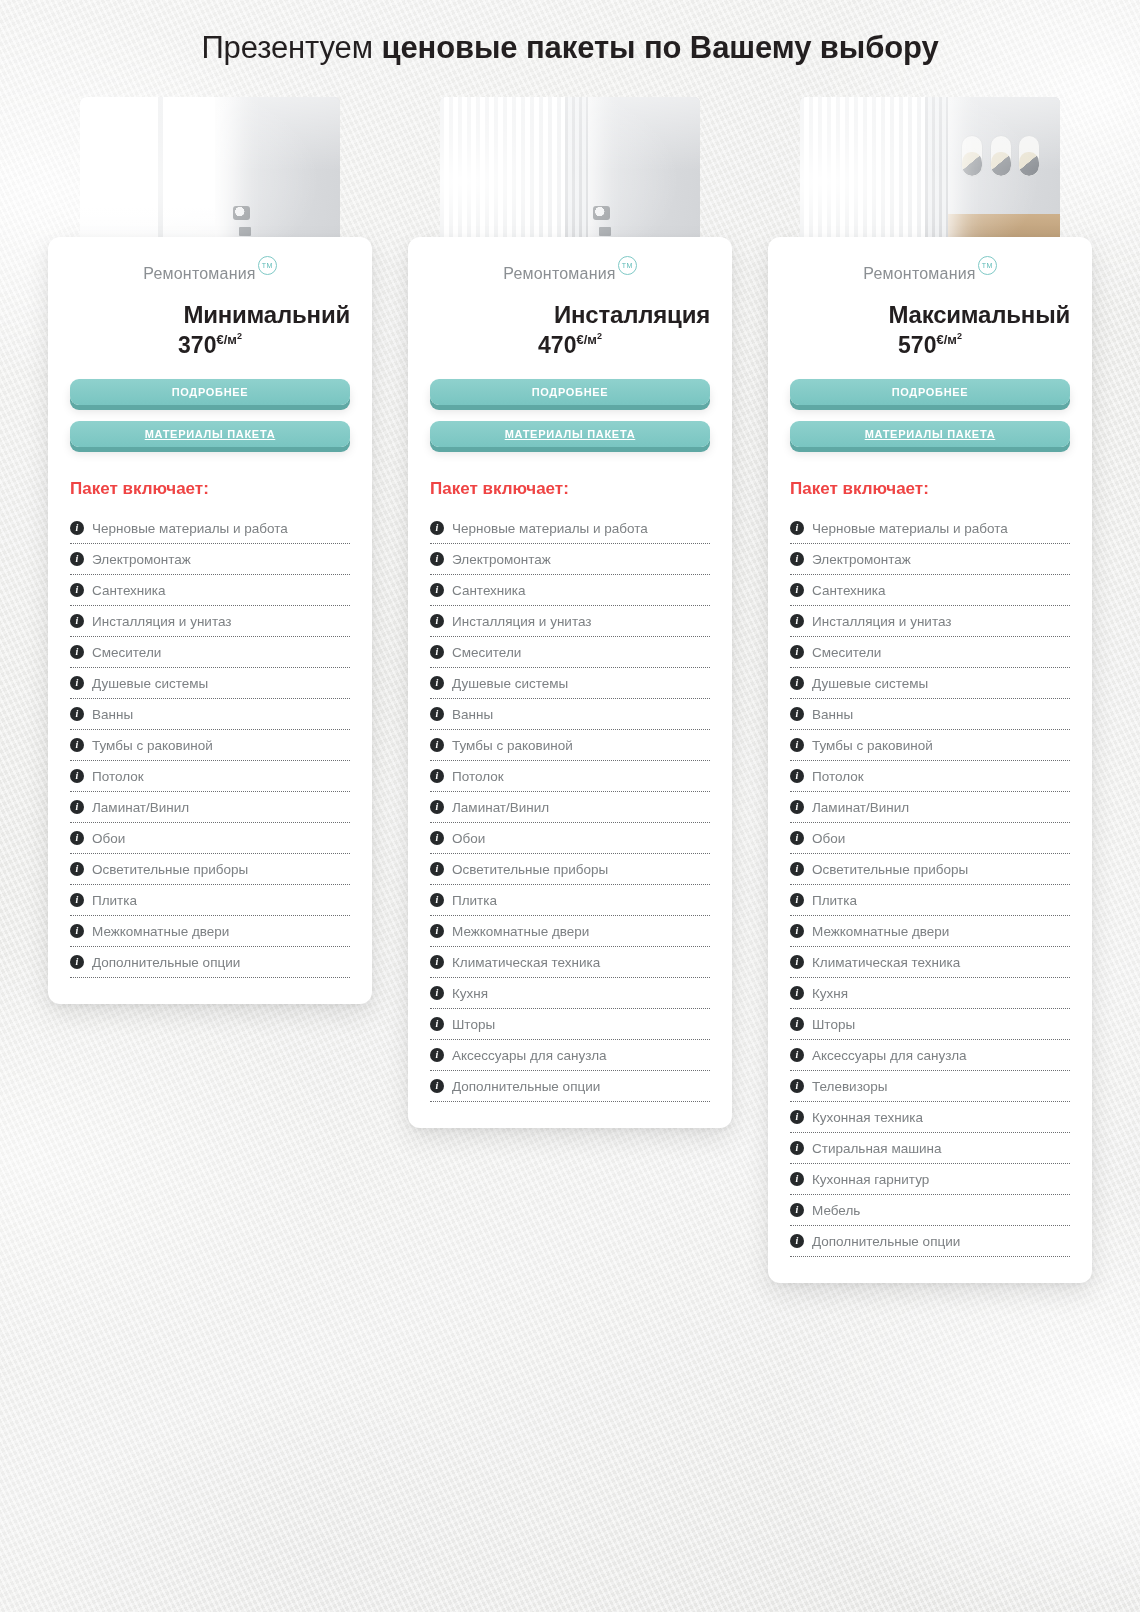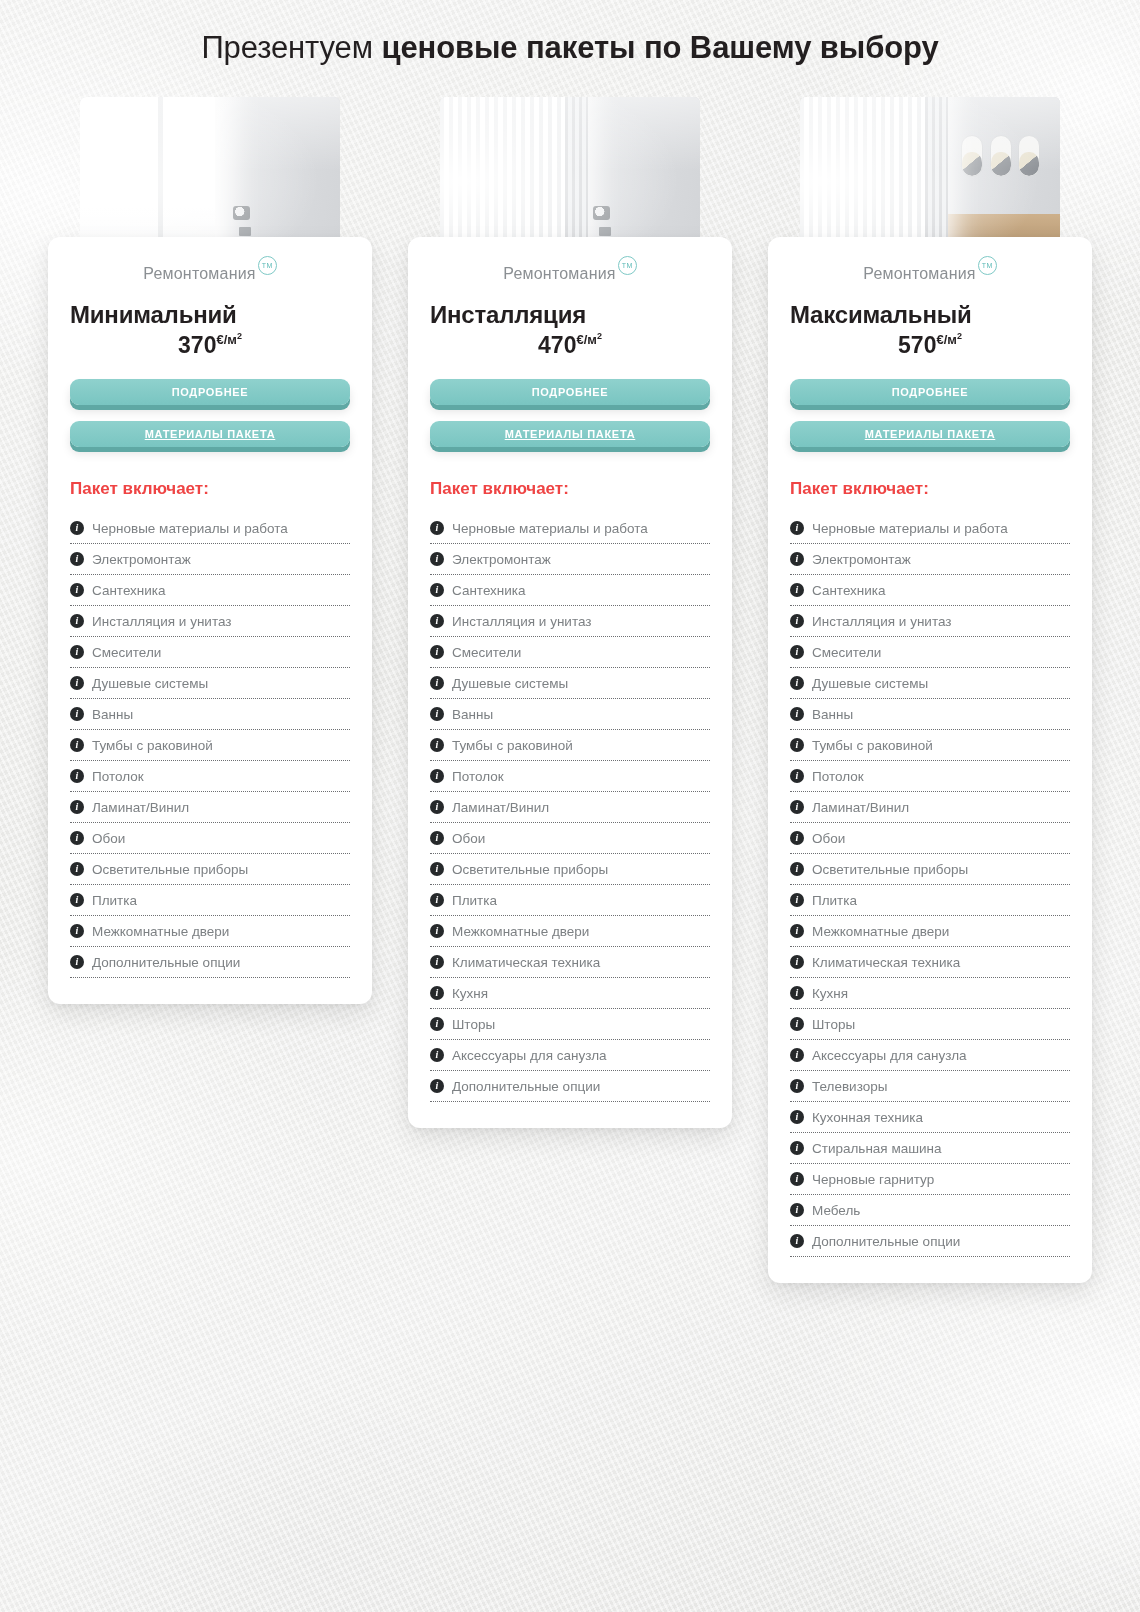--- a/index.html
+++ b/index.html
@@ -208,21 +208,21 @@
     color: #5cb9b6;
     font-size: 7px;
     line-height: 17px;
     text-align: center;
     letter-spacing: .3px;
     margin-top: -9px;
     flex: none;
   }
 
   .plan-name {
-    text-align: left;
+    text-align: right;
     font-size: 24px;
     font-weight: 700;
     color: #231f20;
     margin-top: 18px;
     letter-spacing: -.2px;
   }
   .price {
     text-align: center;
     font-size: 23px;
     font-weight: 700;
@@ -608,21 +608,21 @@
             <li class="feature">
               <span class="info-icon">i</span>
               <span>Кухонная техника</span>
             </li>
             <li class="feature">
               <span class="info-icon">i</span>
               <span>Стиральная машина</span>
             </li>
             <li class="feature">
               <span class="info-icon">i</span>
-              <span>Черновые гарнитур</span>
+              <span>Кухонная гарнитур</span>
             </li>
             <li class="feature">
               <span class="info-icon">i</span>
               <span>Мебель</span>
             </li>
             <li class="feature">
               <span class="info-icon">i</span>
               <span>Дополнительные опции</span>
             </li>
           </ul>

